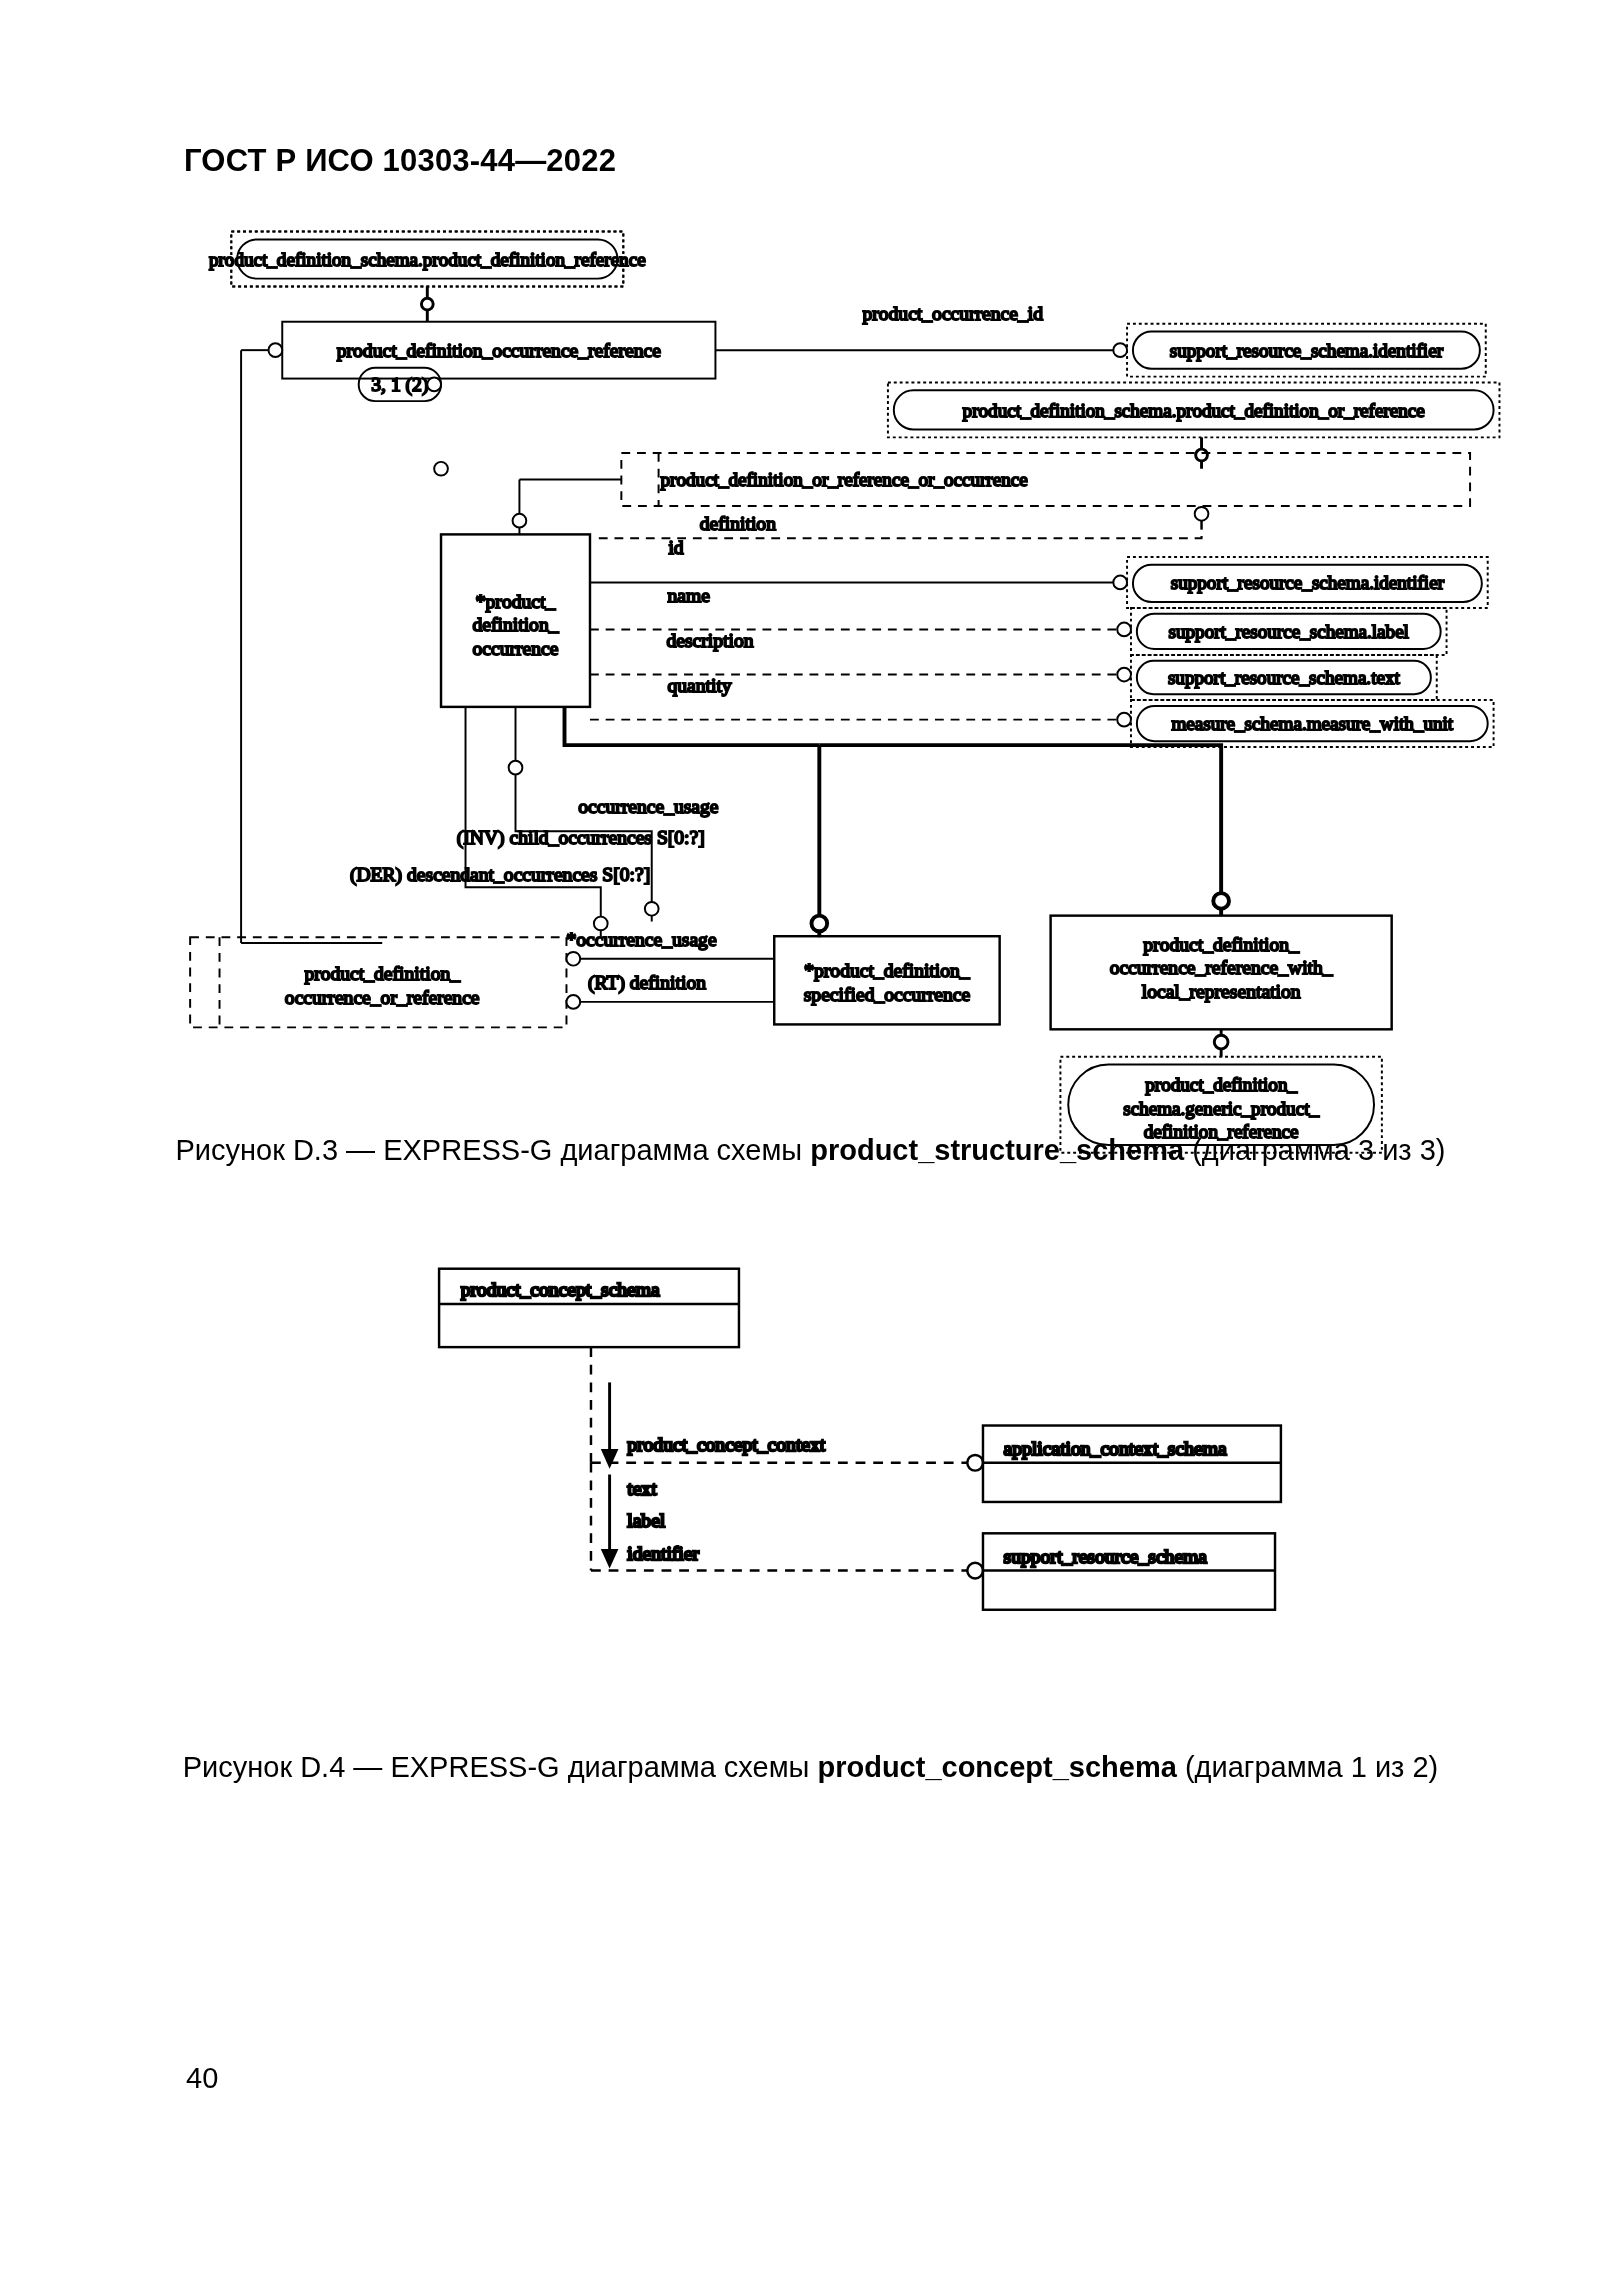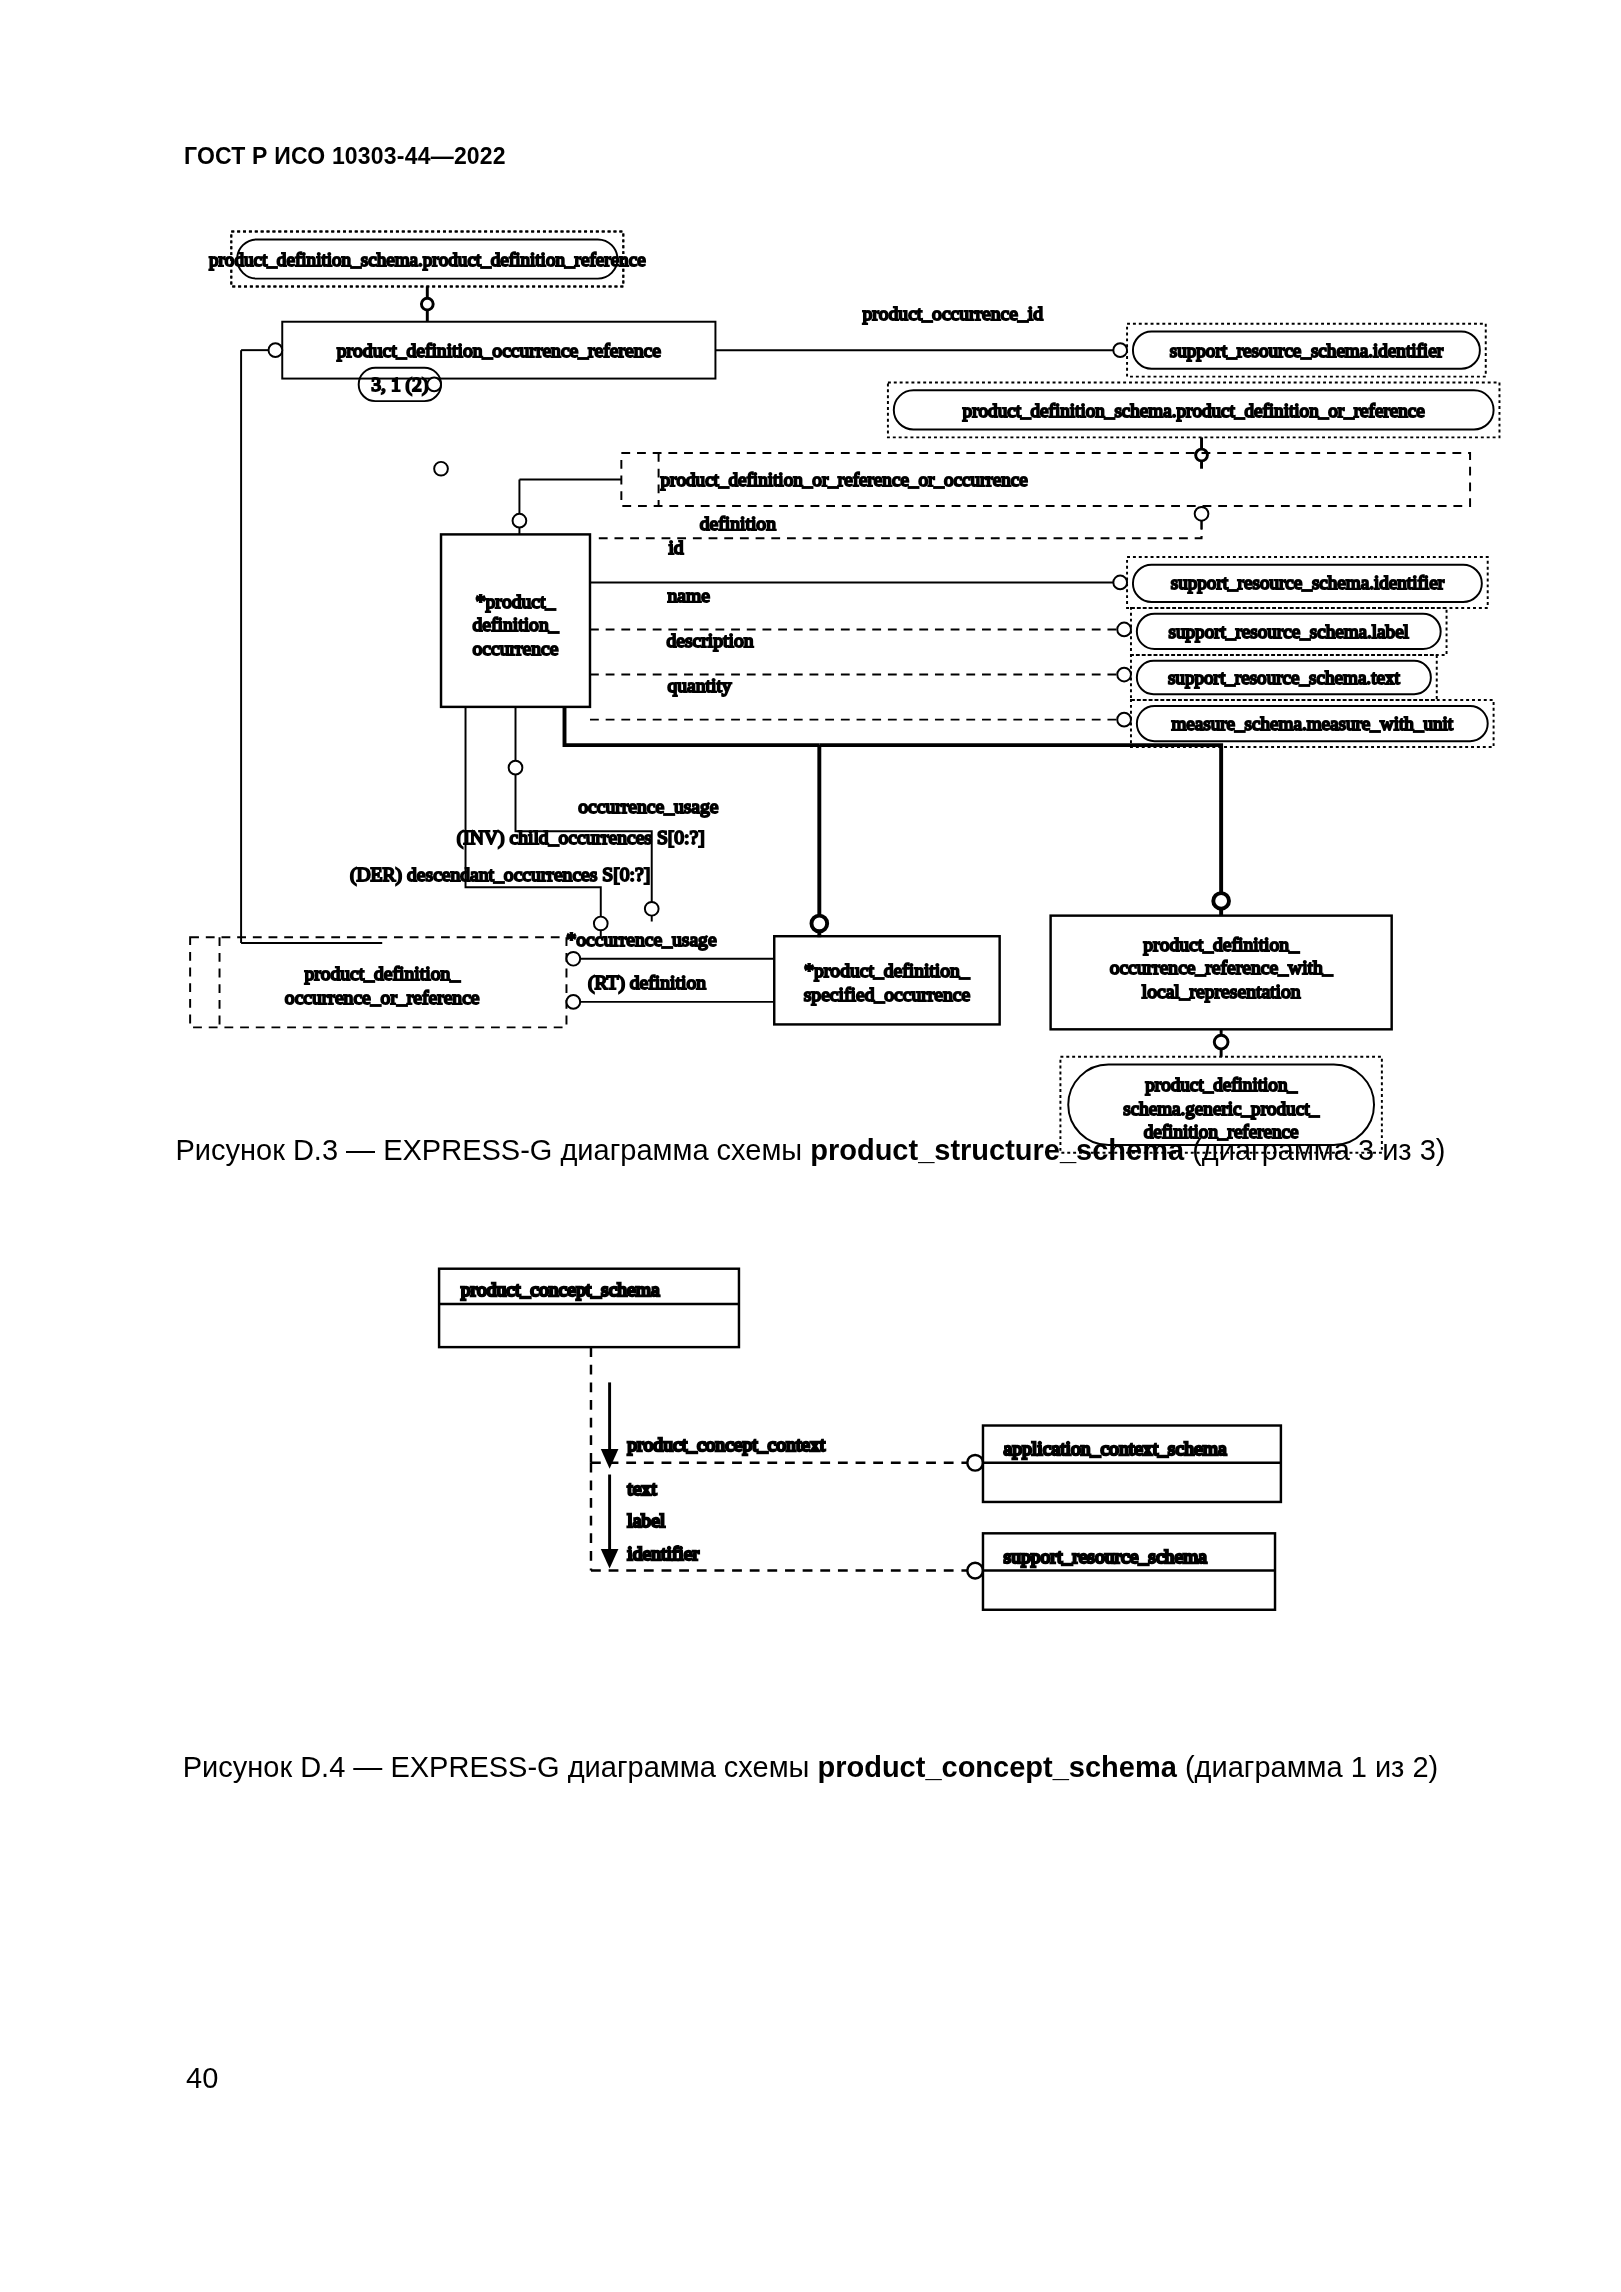--- a/index.html
+++ b/index.html
@@ -16,21 +16,21 @@
     overflow: hidden;
   }
 
   
   .page-header {
     position: absolute;
     left: 184px;
     top: 143px;
     font-family: "Liberation Sans", sans-serif;
     font-weight: bold;
-    font-size: 23px;
+    font-size: 31px;
     letter-spacing: 0.2px;
     white-space: nowrap;
   }
   .page-number {
     position: absolute;
     left: 186px;
     top: 2062px;
     font-family: "Liberation Sans", sans-serif;
     font-size: 29px;
   }

